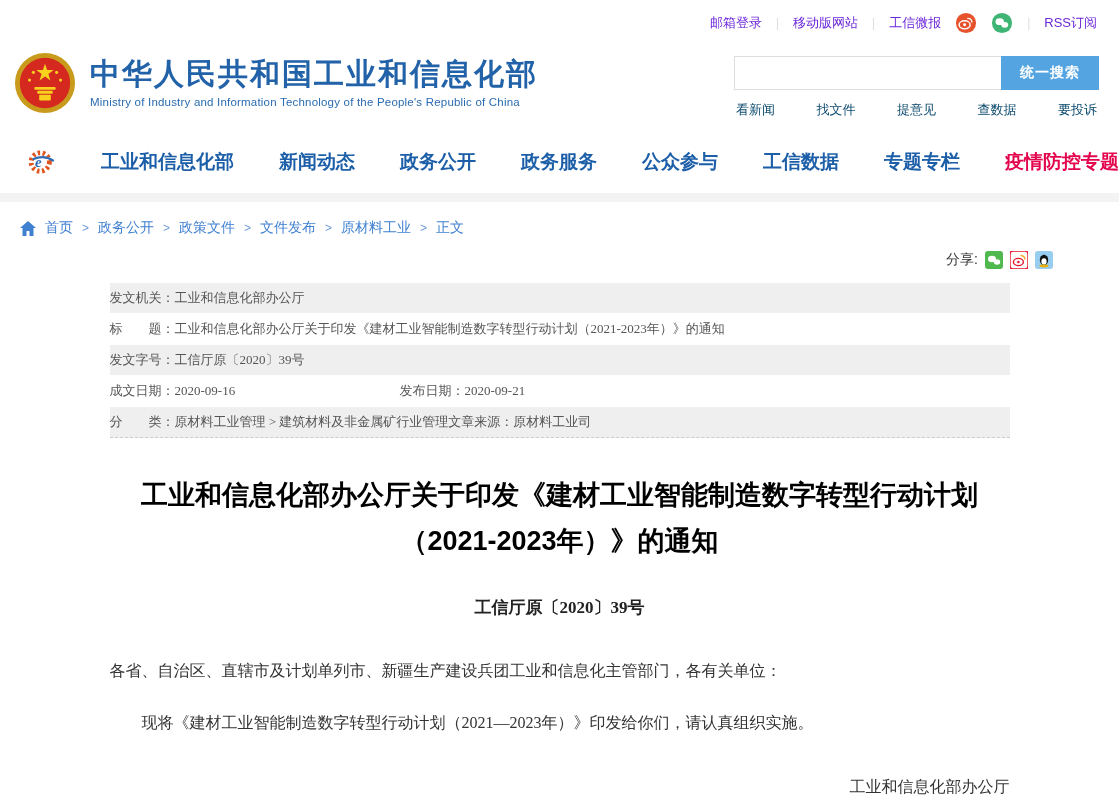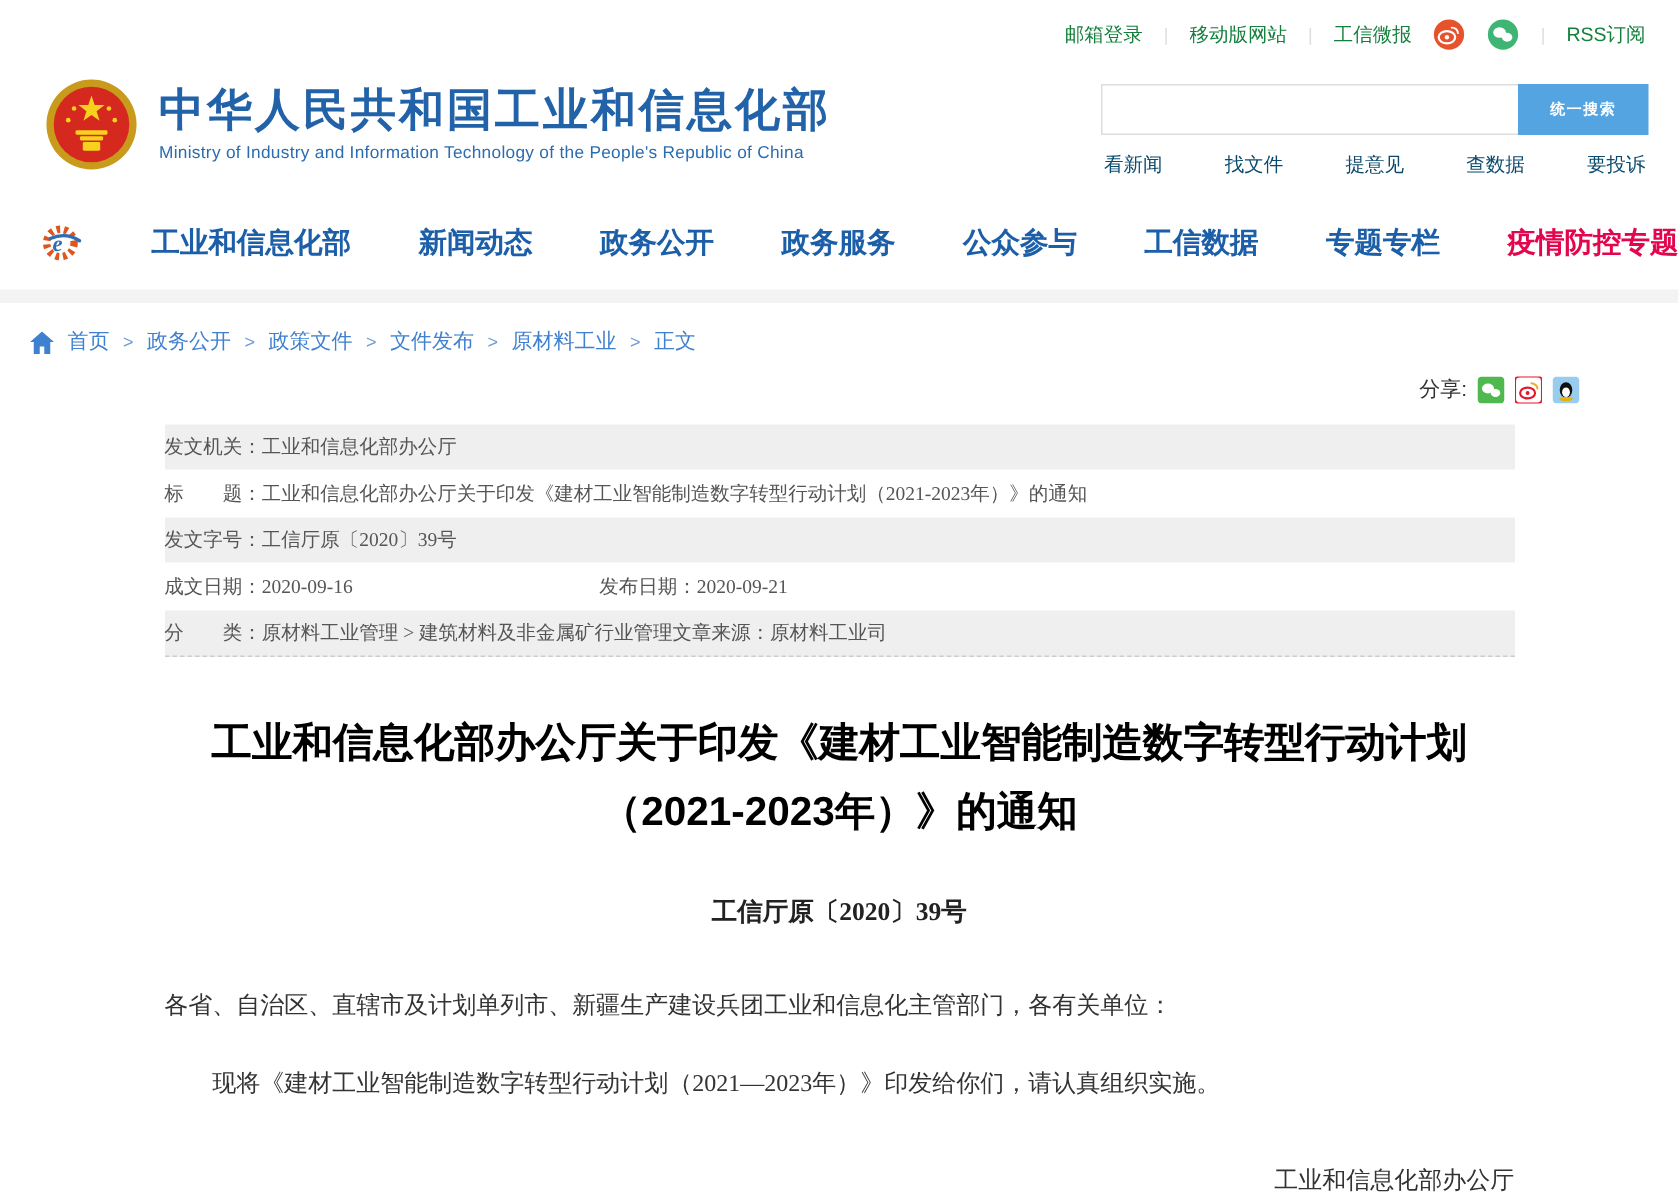--- a/index.html
+++ b/index.html
@@ -5,38 +5,38 @@
   * { box-sizing: border-box; margin: 0; padding: 0; }
   body {
     width: 1119px; min-height: 795px; background: #fff;
     font-family: "Liberation Sans", sans-serif; color: #333;
   }
   
   .topbar {
     height: 46px; display: flex; justify-content: flex-end; align-items: center;
     padding-right: 22px; font-size: 13px; color: #666; gap: 14px;
   }
-  .topbar a { color: #15803d; text-decoration: none; cursor: pointer; }
+  .topbar a { color: #6d28d9; text-decoration: none; cursor: pointer; }
   .topbar .divider { color: #ddd; font-size: 12px; }
   .circle-icon { width: 22px; height: 22px; display: inline-block; vertical-align: middle; }
   
-  .header { display: flex; justify-content: space-between; padding: 0 20px 12px 30px; }
+  .header { display: flex; justify-content: space-between; padding: 0 20px 12px 14px; }
   .header-left { display: flex; align-items: center; gap: 14px; }
   .emblem { width: 62px; height: 62px; }
   .site-title { color: #2262a8; font-size: 30px; font-weight: bold; letter-spacing: 2px; line-height: 1.15; }
   .site-subtitle { color: #2a6cb0; font-size: 11.5px; margin-top: 5px; letter-spacing: 0.2px; }
   .header-right { width: 365px; padding-top: 10px; }
   .search-row { display: flex; }
   .search-input {
     flex: 1; height: 34px; border: 1px solid #ddd; border-right: none;
     padding: 0 8px; font-size: 14px; outline: none;
   }
   .search-btn {
-    width: 87px; height: 34px; background: #54a4e2; color: #fff; border: none;
-    font-size: 10px; font-weight: bold; cursor: pointer; letter-spacing: 1px;
+    width: 98px; height: 34px; background: #54a4e2; color: #fff; border: none;
+    font-size: 14px; font-weight: bold; cursor: pointer; letter-spacing: 1px;
   }
   .quick-links { display: flex; justify-content: space-between; color: #0c4a6e; font-size: 13px; margin-top: 11px; padding: 0 2px; }
   .quick-links span { cursor: pointer; }
   
   .nav { display: flex; align-items: center; height: 62px; padding-left: 26px; gap: 45px; background: #fff; }
   .nav-logo { width: 38px; height: 38px; }
   .nav-item { font-size: 19px; font-weight: bold; color: #1c5fa8; cursor: pointer; white-space: nowrap; text-align: right; }
   .nav-item.highlight { color: #e3054d; }
   .gray-strip { height: 9px; background: #f3f3f3; }
   

